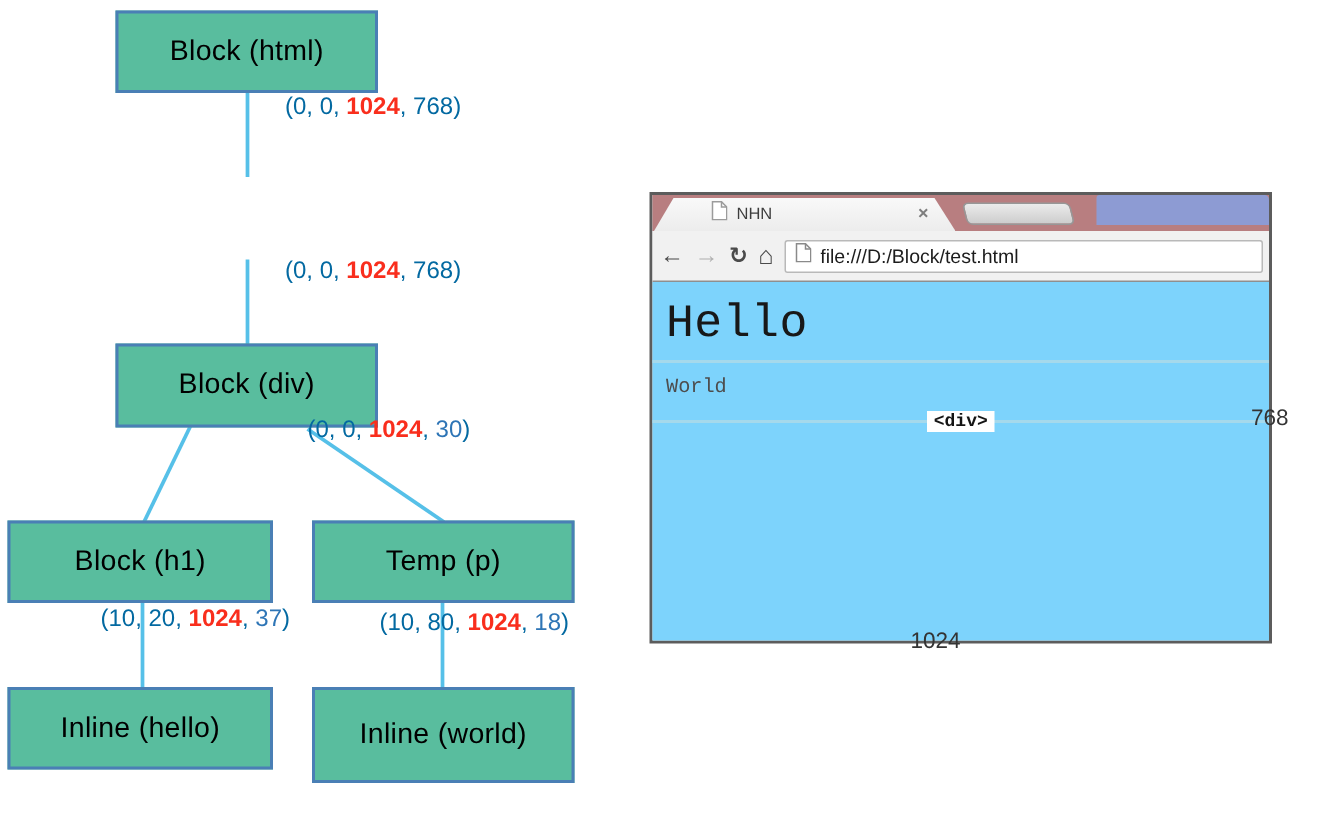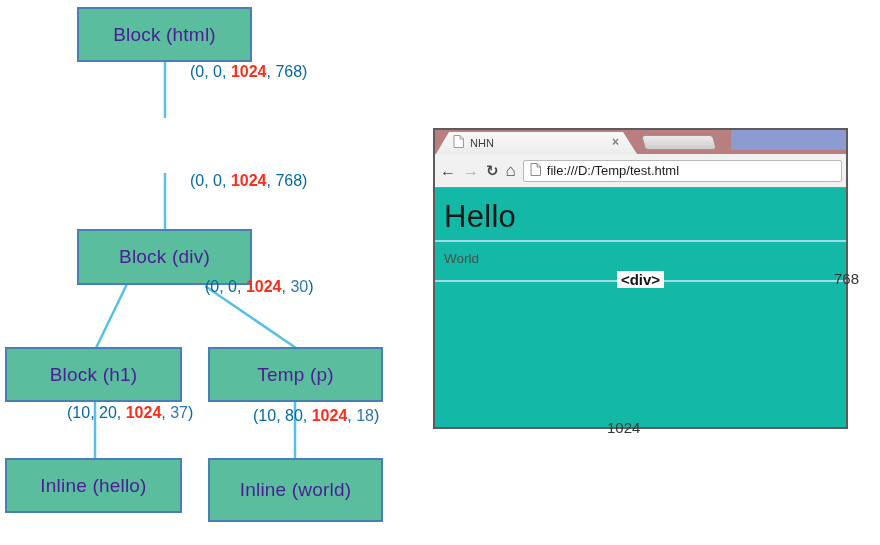--- a/index.html
+++ b/index.html
@@ -5,21 +5,21 @@
   * { margin:0; padding:0; box-sizing:border-box; }
   html,body { background:#fff; }
   body { font-family:"Liberation Sans","DejaVu Sans",sans-serif; }
   .stage { position:relative; width:880px; height:545px; background:#fff; overflow:hidden; }
 
   
   .connectors { position:absolute; left:0; top:0; z-index:1; }
   .node {
     position:absolute; z-index:2;
     background:#59bd9e; border:2px solid #4a7fb5;
-    color:#4c1d95; font-size:19px;
+    color:#000000; font-size:19px;
     display:flex; align-items:center; justify-content:center;
     letter-spacing:.2px;
   }
   .coord {
     position:absolute; z-index:3; font-size:16px; white-space:nowrap;
   }
   .cr { color:#0369a1;text-align:right; }
   .cbold { color:#f92e1d; font-weight:700; }
   .cblue { color:#2e75b6; }
 
@@ -31,21 +31,21 @@
   .tabstrip { position:relative; height:24px; background:#b87e80; }
   .titlebar-blue {
     position:absolute; left:296px; right:0; top:0; height:20px;
     background:#8d9bd3; border-radius:2px 3px 0 0;
   }
   .tab {
     position:absolute; left:1px; top:2px; width:201px; height:22px;
     background:linear-gradient(#f9f9f9,#ececec);
     clip-path:polygon(13px 0, 187px 0, 201px 22px, 0 22px);
     filter:drop-shadow(0 0 1px rgba(80,80,80,.85));
-    display:flex; align-items:center; z-index:2;
+    display:flex; align-items:center; z-index:2;padding-left:21px;
   }
   .tab-title { font-size:11px; color:#3d3d3d; margin-left:6px; }
   .tab-close {
     position:absolute; right:18px; top:4px; font-size:12px; font-weight:700;
     color:#7e7e7e; line-height:13px;
   }
   .doc-icon { display:inline-block; margin-left:17px; }
   .newtab-btn {
     position:absolute; left:208px; top:5px; width:72px; height:15px;
     background:linear-gradient(#ebebeb,#cdcdcd);
@@ -60,28 +60,28 @@
   .nav-ico { font-size:16px; line-height:16px; color:#4a4a4a; }
   .nav-ico.fwd { color:#b2b2b2; }
   .nav-ico.reload { font-size:15px; font-weight:700; }
   .nav-ico.home { font-size:17px; }
   .urlbar {
     flex:1; height:22px; background:#fff; border:1px solid #b9b9b9;
     border-radius:2px; display:flex; align-items:center; padding:0 6px; gap:6px;
   }
   .urlbar .doc-icon { margin-left:0; }
   .url-text { font-size:13px; color:#1c1c1c; white-space:nowrap; overflow:hidden; }
-  .page { position:absolute; left:0; right:0; top:58px; bottom:0; background:#14b8a6; }
+  .page { position:absolute; left:0; right:0; top:58px; bottom:0; background:#7dd3fc;font-family:Liberation Mono, monospace; }
   .page-h1 { position:absolute; left:9px; top:11px; font-size:31px; color:#181818; letter-spacing:.3px; }
   .hline { position:absolute; left:0; right:0; height:2px; background:#a5d9ec; }
   .hline.l1 { top:52px; }
   .hline.l2 { top:92px; }
   .page-p { position:absolute; left:9px; top:63px; font-size:13.5px; color:#4d4d4d; }
   .divtag-wrap { position:absolute; left:0; right:0; top:83px; text-align:center; }
-  .divtag { display:inline-block; background:#fff; padding:0 4px; font-size:15px; font-weight:700; color:#141414; }
+  .divtag { display:inline-block; background:#fff; padding:0 4px; font-size:12px; font-weight:700; color:#141414; }
   .dim-label { position:absolute; z-index:4; font-size:15px; color:#343434; }
   .dim-768 { left:834px; top:270px; }
   .dim-1024 { left:607px; top:419px; }
 </style>
 </head>
 <body>
 
 <div class="stage">
 
   <svg class="connectors" width="420" height="545">
@@ -132,21 +132,21 @@
       <span class="nav-ico fwd">→</span>
       <span class="nav-ico reload">↻</span>
       <span class="nav-ico home">⌂</span>
       <div class="urlbar">
         <span class="doc-icon">
           <svg width="11" height="13" viewBox="0 0 11 13">
               <path d="M1 .5h6L10.5 4v8.5H1z" fill="#fff" stroke="#8a8a8a"></path>
               <path d="M7 .5V4h3.5" fill="none" stroke="#8a8a8a"></path>
             </svg>
         </span>
-        <span class="url-text">file:///D:/Temp/test.html</span>
+        <span class="url-text">file:///D:/Block/test.html</span>
       </div>
     </div>
 
     <div class="page">
       <div class="page-h1">Hello</div>
       <div class="hline l1"></div>
       <div class="page-p">World</div>
       <div class="hline l2"></div>
       <div class="divtag-wrap">
         <span class="divtag">&lt;div&gt;</span>

